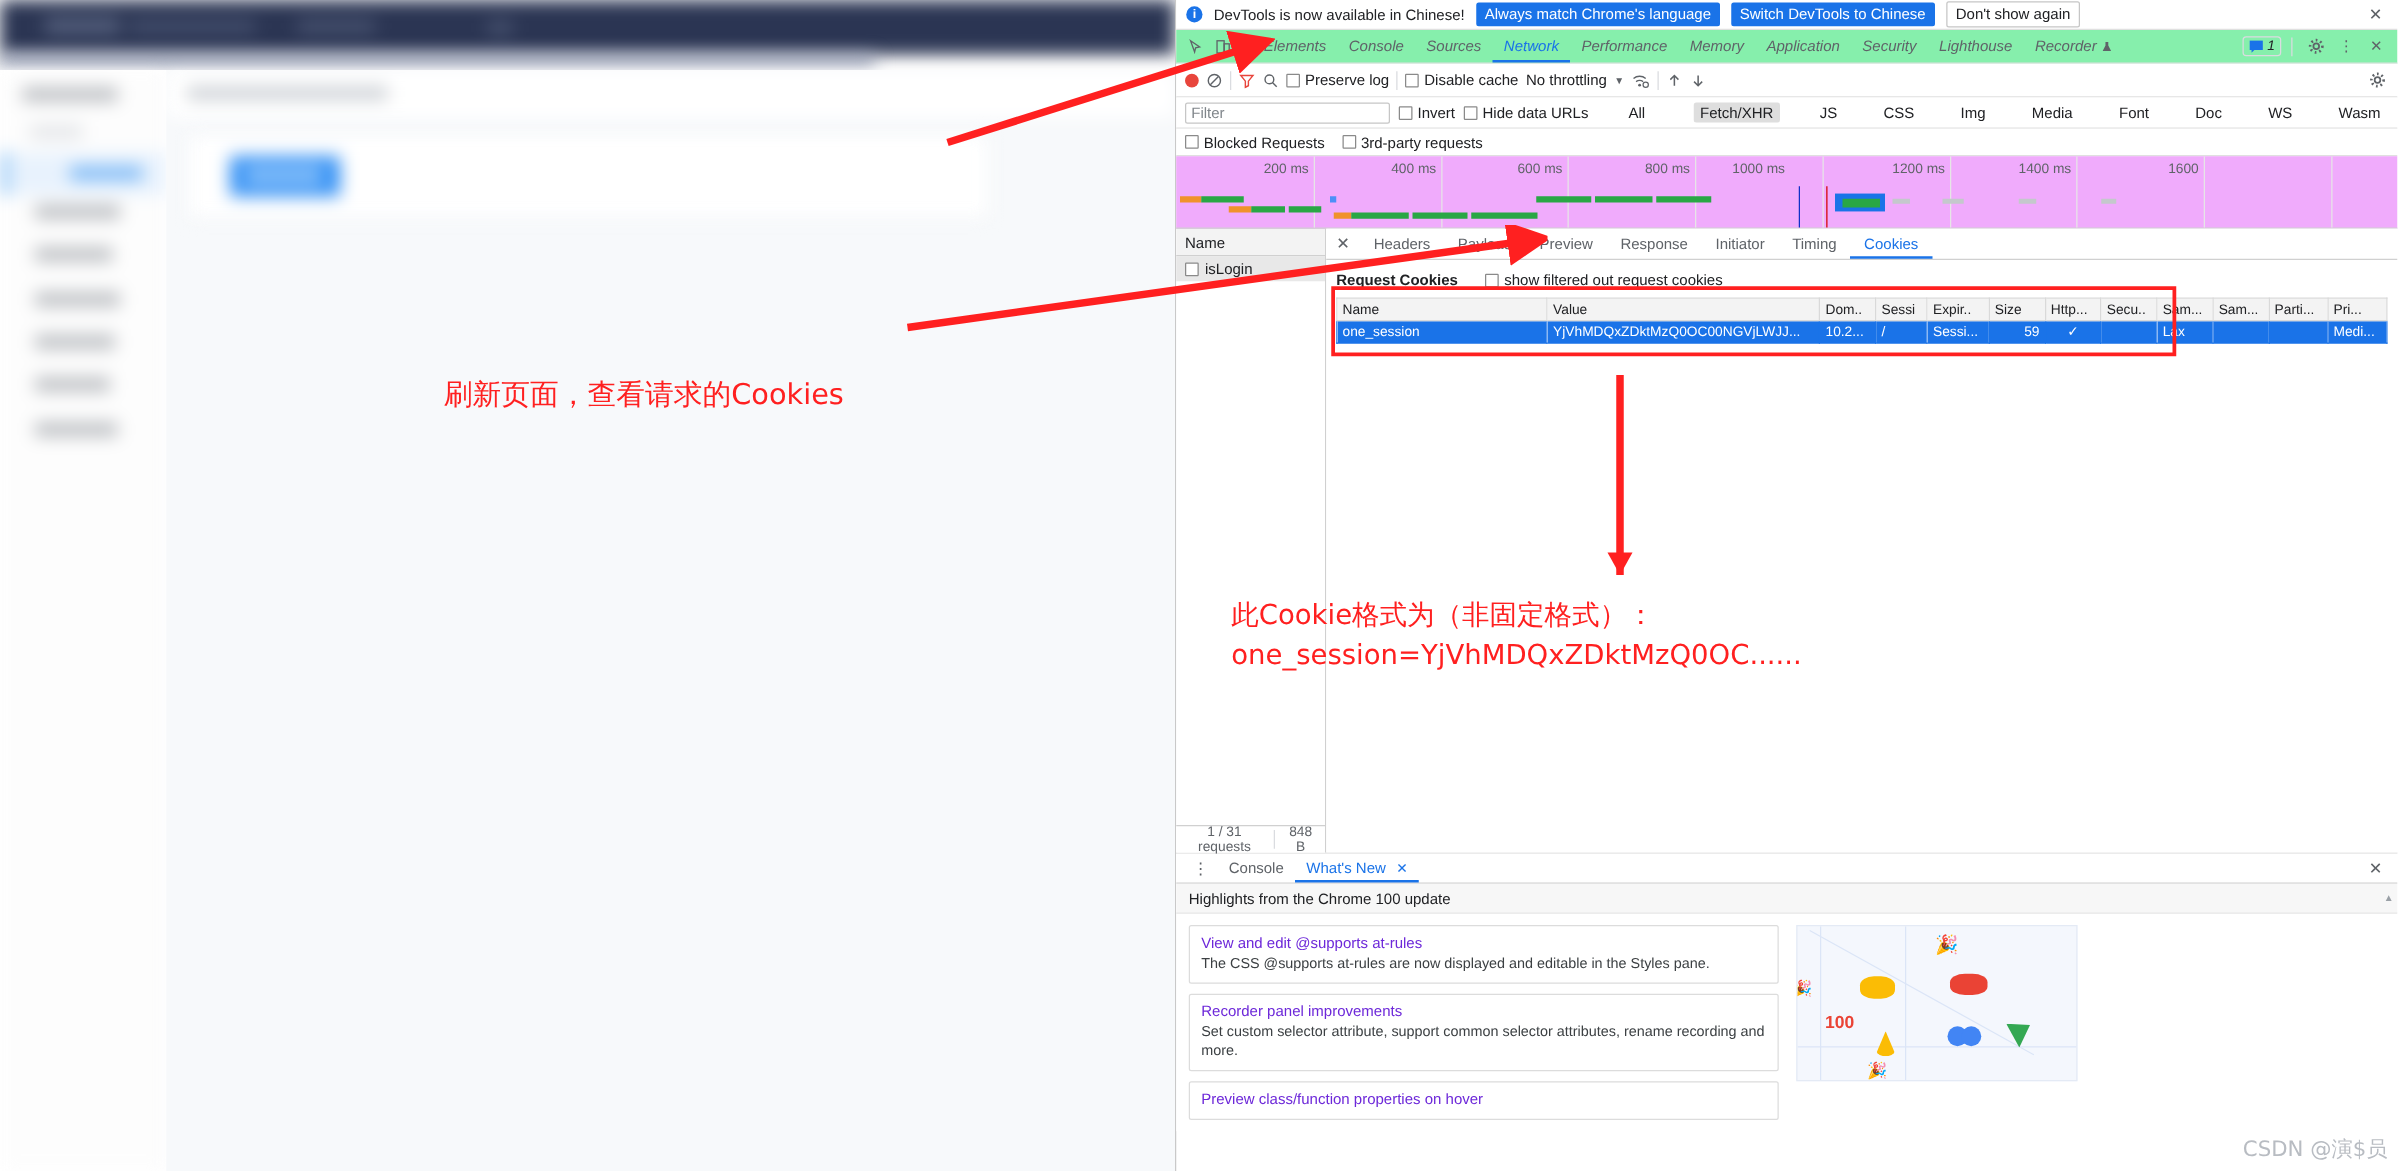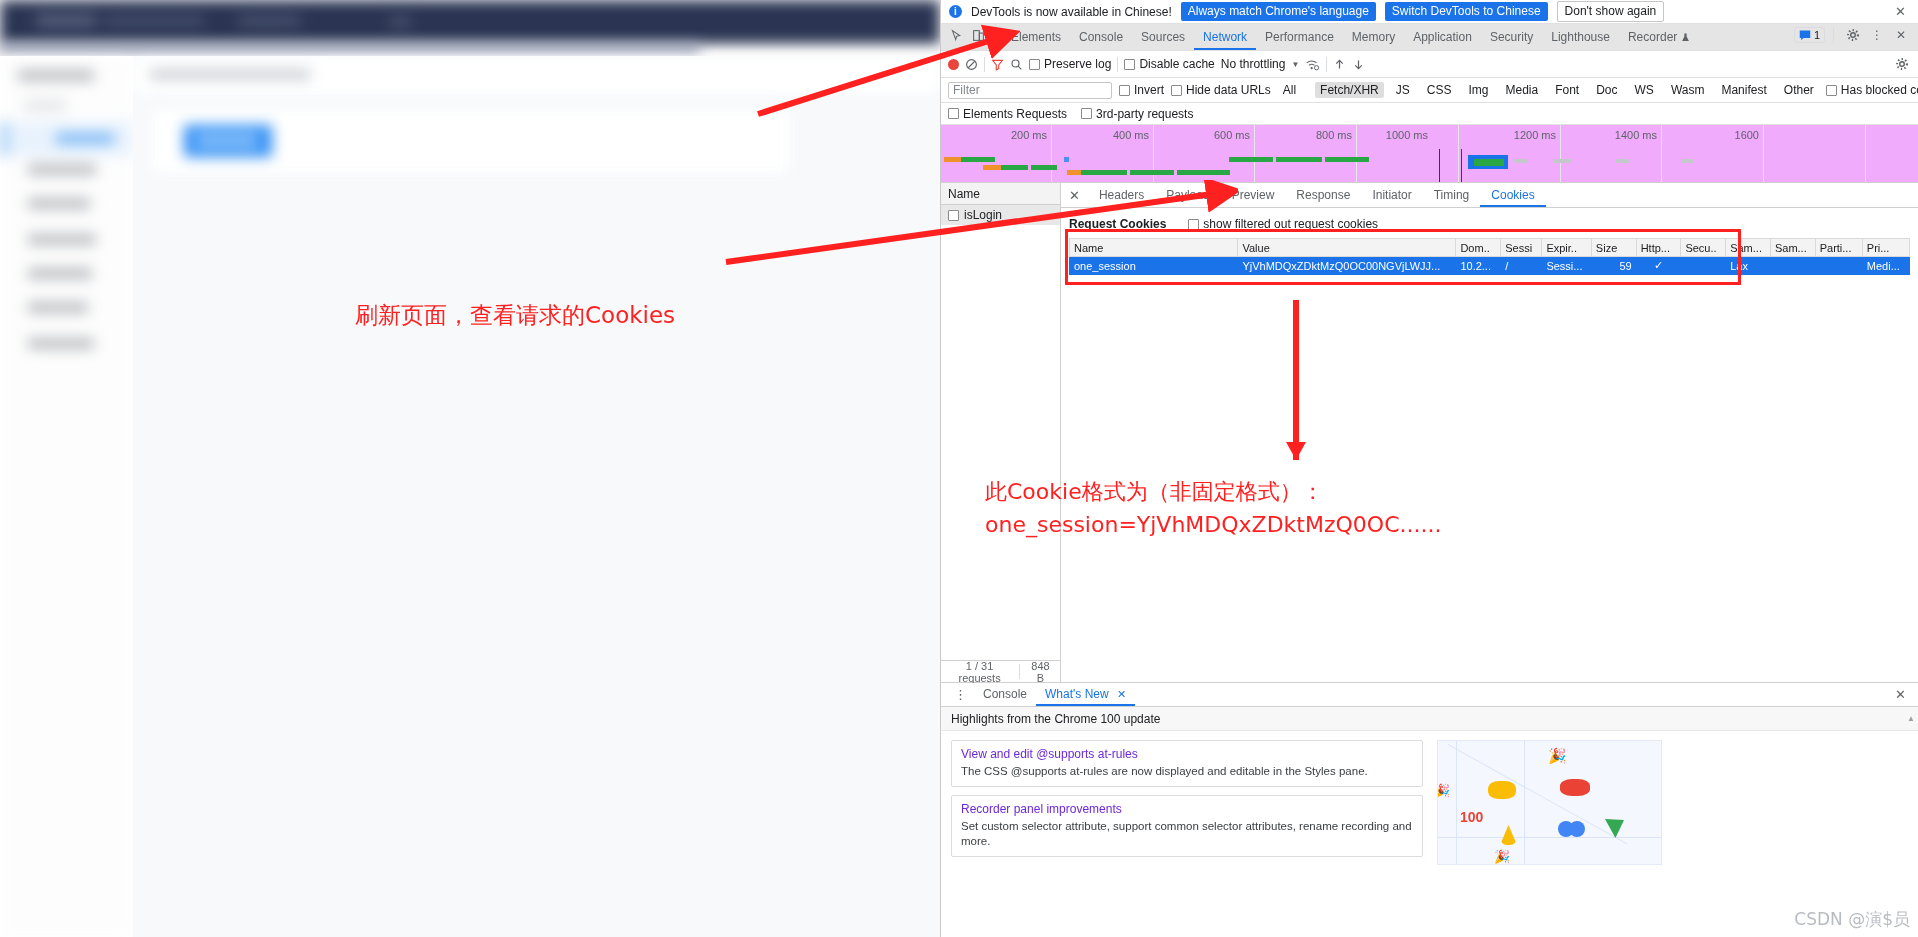--- a/index.html
+++ b/index.html
@@ -62,22 +62,22 @@
   }
   .btn-plain {
     background:#fff; color:#202124; border:1px solid #c6c6c6;
     padding:2px 7px; font-size:12px; cursor:pointer;
     font-family:inherit; border-radius:2px; line-height:15px;
   }
   #banner-close { margin-left:auto; color:#5f6368; font-size:13px; cursor:pointer; padding:0 4px; }
 
   
   #tabbar {
-    display:flex; align-items:flex-start; height:27px;
-    border-bottom:1px solid #e0e0e0; background:#e5e5e5; padding:0 4px;
+    display:flex; align-items:center; height:27px;
+    border-bottom:1px solid #e0e0e0; background:#86efac; padding:0 4px;font-style:italic;
   }
   .tbicon {
     width:22px; height:22px; display:flex; align-items:center; justify-content:center;
     cursor:pointer; color:#5f6368;
   }
   .tb-sep { width:1px; height:15px; background:#dadce0; margin:0 6px; }
   .maintab {
     padding:0 9px; height:26px; line-height:26px; font-size:12px;
     color:#5f6368; cursor:pointer; white-space:nowrap;
   }
@@ -105,21 +105,21 @@
   
   #filterbar {
     display:flex; align-items:center; height:25px; gap:7px;
     border-bottom:1px solid #e0e0e0; padding:0 7px; background:#fff;
   }
   #filter-input {
     width:164px; height:17px; border:1px solid #c6c6c6; border-radius:2px;
     font-size:12px; padding:0 4px; font-family:inherit; color:#202124; outline:none;
   }
   #filter-input::placeholder { color:#80868b; }
-  .ftype { font-size:12px; color:#202124; padding:1px 5px; cursor:pointer; border-radius:2px; white-space:nowrap; }
+  .ftype { font-size:12px; color:#202124; padding:1px 5px; cursor:pointer; border-radius:2px; white-space:nowrap;margin-left:20px; }
   .ftype.active { background:#dedede; }
 
   
   #blockedbar {
     display:flex; align-items:center; height:22px; gap:14px;
     border-bottom:1px solid #e0e0e0; padding:0 7px; background:#fff;
   }
 
   
   #overview { height:58px; border-bottom:1px solid #d0d0d0; background:#f0abfc; position:relative; overflow:hidden; }
@@ -418,21 +418,21 @@
       <span class="ftype">Other</span>
       <label class="cbl">
         <span class="cbx"></span>
         <span>Has blocked cookies</span>
       </label>
     </div>
 
     <div id="blockedbar">
       <label class="cbl">
         <span class="cbx"></span>
-        <span>Elements Requests</span>
+        <span>Blocked Requests</span>
       </label>
       <label class="cbl">
         <span class="cbx"></span>
         <span>3rd-party requests</span>
       </label>
     </div>
 
     <div id="overview">
       <div class="tick" style="left:110px;"></div>
       <div class="tick" style="left:212px;"></div>
@@ -582,20 +582,23 @@
       <div id="wn-body">
         <div id="wn-cards">
           <div class="wncard">
             <a>View and edit @supports at-rules</a>
             <p>The CSS @supports at-rules are now displayed and editable in the Styles pane.</p>
           </div>
           <div class="wncard">
             <a>Recorder panel improvements</a>
             <p>Set custom selector attribute, support common selector attributes, rename recording and more.</p>
           </div>
+          <div class="wncard">
+            <a>Preview class/function properties on hover</a>
+          </div>
         </div>
         <div id="wn-img">
           <div class="gline" style="left:18px; top:0; width:1px; height:125px;"></div>
           <div class="gline" style="left:86px; top:0; width:1px; height:125px;"></div>
           <div class="gline" style="left:0; top:96px; width:225px; height:1px;"></div>
           <div class="gline" style="left:10px; top:3px; width:205px; height:1px; transform:rotate(29deg); transform-origin:left top;"></div>
           <div class="blobY" style="left:50px; top:40px; width:28px; height:18px;"></div>
           <div class="blobR" style="left:122px; top:38px; width:30px; height:17px;"></div>
           <div class="blobB" style="left:120px; top:80px; width:16px; height:16px;"></div>
           <div class="blobB" style="left:131px; top:80px; width:16px; height:16px;"></div>

